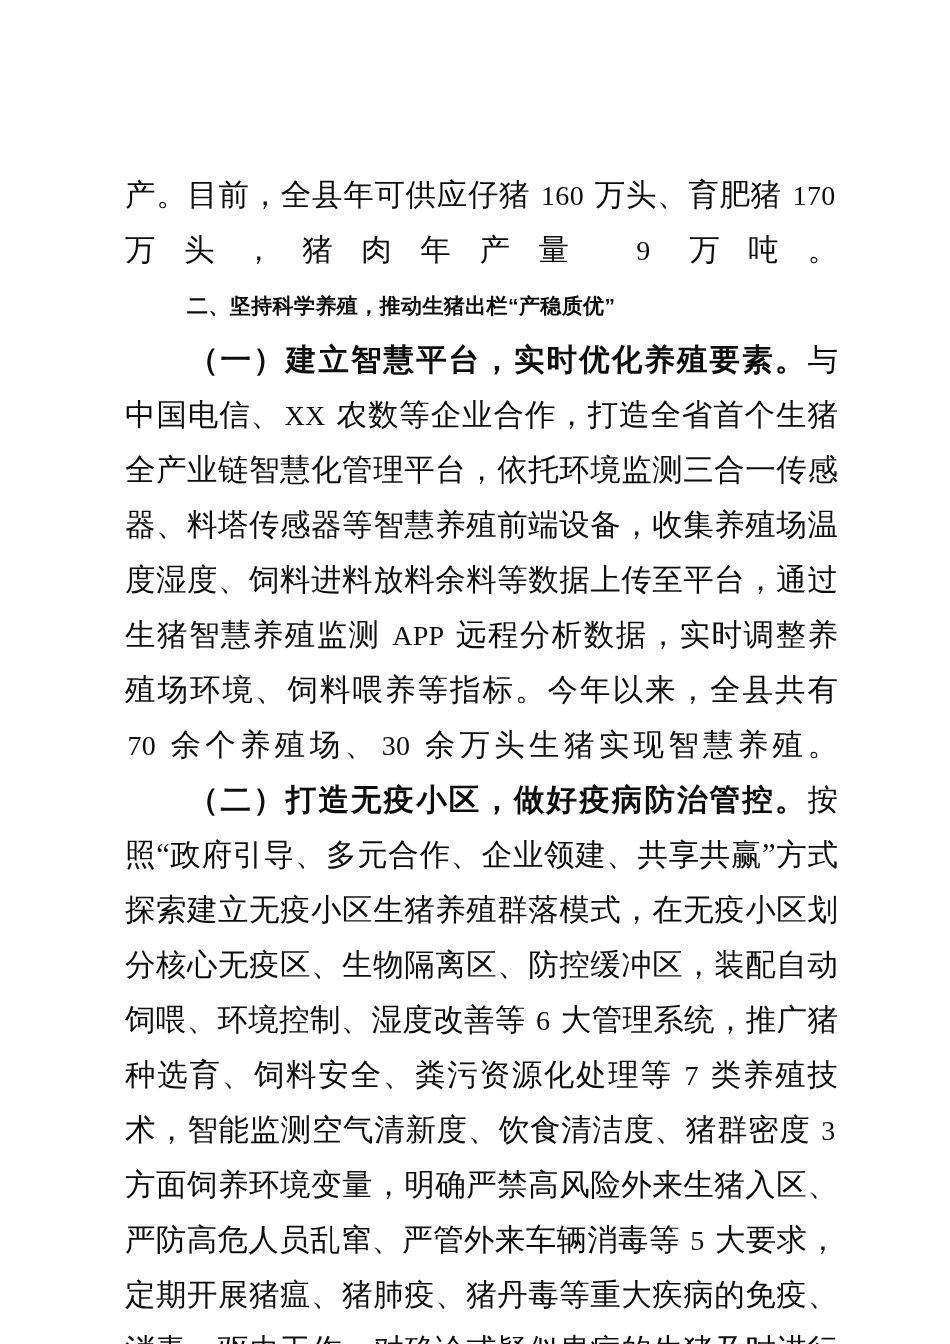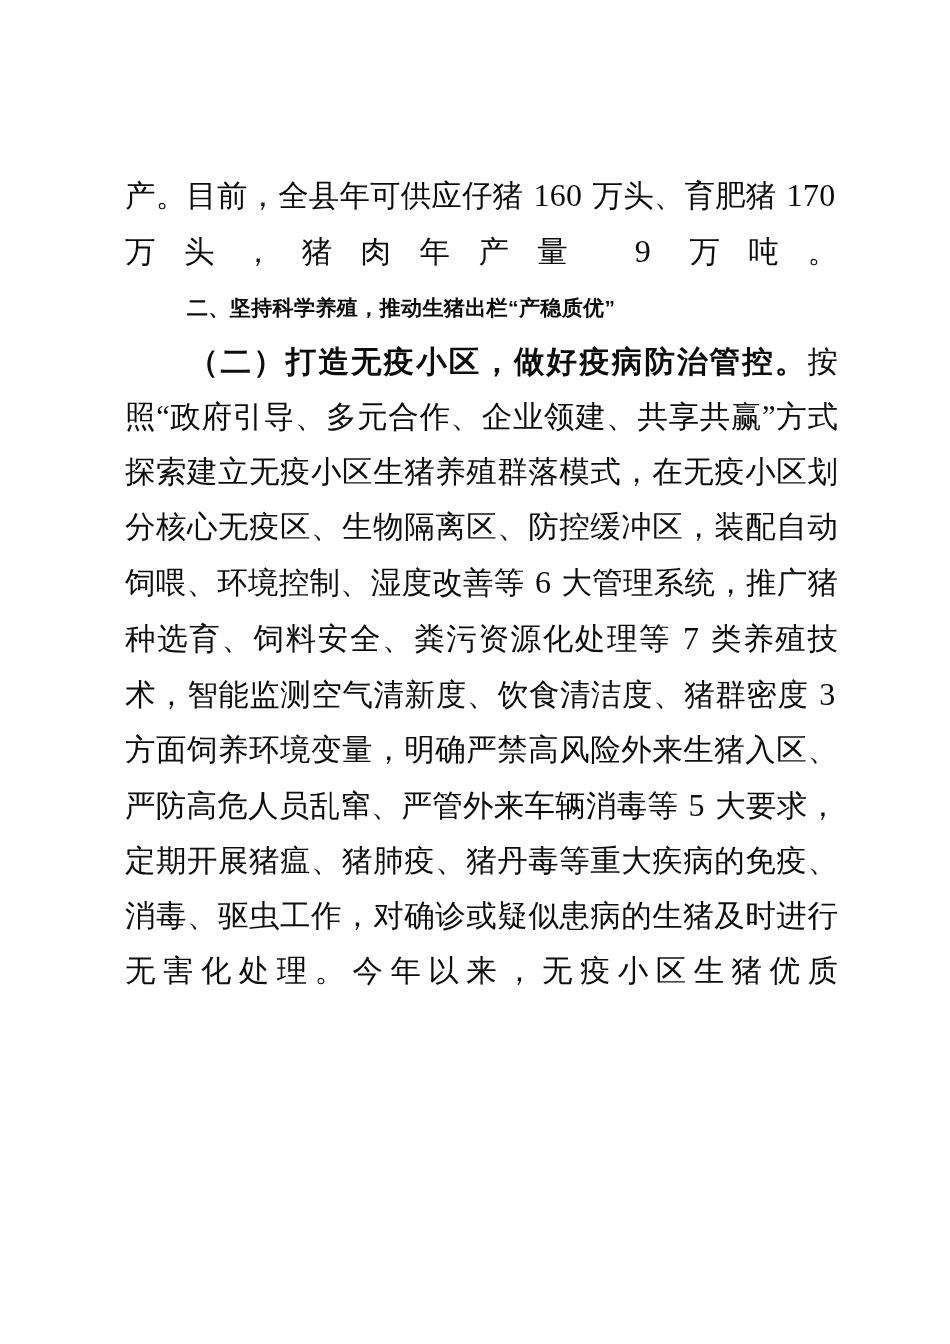--- a/index.html
+++ b/index.html
@@ -67,32 +67,33 @@
 
   
   .runin {
     font-weight: bold;
     letter-spacing: 0.6px;
   }
 
   
   .lat {
     font-family: "Liberation Serif", "DejaVu Serif", serif;
-    font-size: 32px;
+    font-size: 28px;
     padding: 0 2.5px;
     letter-spacing: 0.3px;
   }
 </style>
 </head>
 <body>
 
 <div id="page">
   <div id="text-column">
 
     <p class="para cont full-justify">产。目前，全县年可供应仔猪 <span class="lat">160</span> 万头、育肥猪 <span class="lat">170</span> 万头，猪肉年产量 <span class="lat">9</span> 万吨。</p>
 
     <p class="h1-line">二、坚持科学养殖，推动生猪出栏“产稳质优”</p>
 
+    <p class="para indent full-justify"><span class="runin">（一）建立智慧平台，实时优化养殖要素。</span>与中国电信、<span class="lat">XX</span> 农数等企业合作，打造全省首个生猪全产业链智慧化管理平台，依托环境监测三合一传感器、料塔传感器等智慧养殖前端设备，收集养殖场温度湿度、饲料进料放料余料等数据上传至平台，通过生猪智慧养殖监测 <span class="lat">APP</span> 远程分析数据，实时调整养殖场环境、饲料喂养等指标。今年以来，全县共有 <span class="lat">70</span> 余个养殖场、<span class="lat">30</span> 余万头生猪实现智慧养殖。</p>
 
     <p class="para indent full-justify"><span class="runin">（二）打造无疫小区，做好疫病防治管控。</span>按照“政府引导、多元合作、企业领建、共享共赢”方式探索建立无疫小区生猪养殖群落模式，在无疫小区划分核心无疫区、生物隔离区、防控缓冲区，装配自动饲喂、环境控制、湿度改善等 <span class="lat">6</span> 大管理系统，推广猪种选育、饲料安全、粪污资源化处理等 <span class="lat">7</span> 类养殖技术，智能监测空气清新度、饮食清洁度、猪群密度 <span class="lat">3</span> 方面饲养环境变量，明确严禁高风险外来生猪入区、严防高危人员乱窜、严管外来车辆消毒等 <span class="lat">5</span> 大要求，定期开展猪瘟、猪肺疫、猪丹毒等重大疾病的免疫、消毒、驱虫工作，对确诊或疑似患病的生猪及时进行无害化处理。今年以来，无疫小区生猪优质</p>
 
   </div>
 </div>
 
 </body></html>

